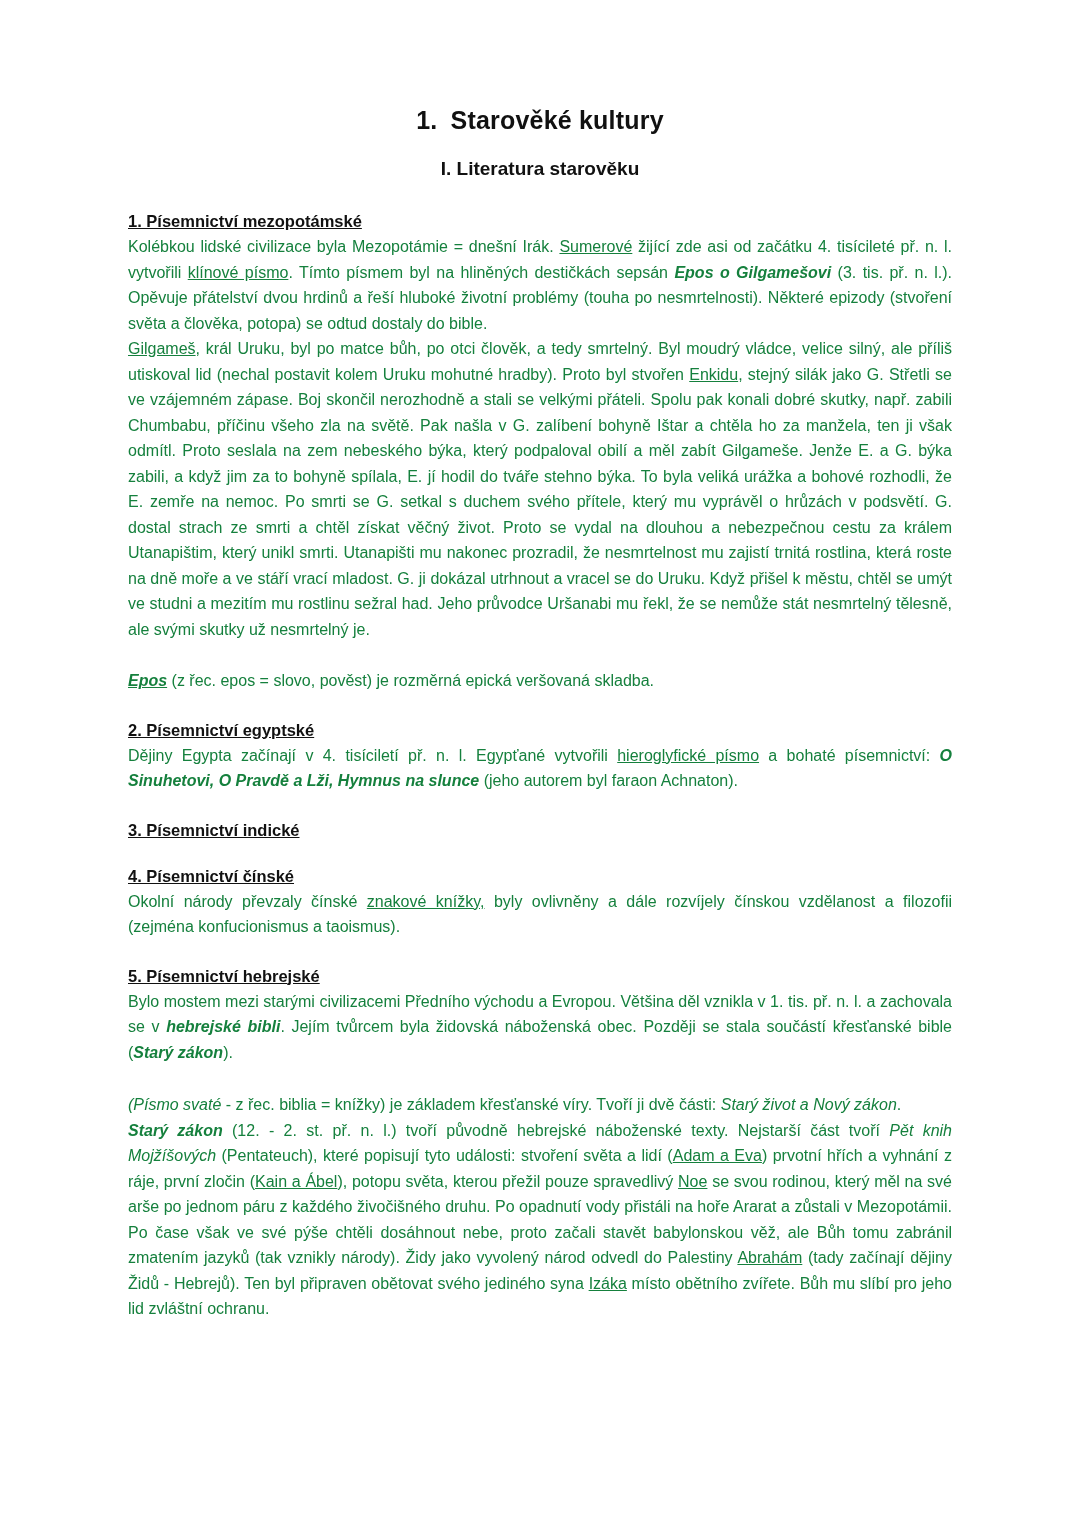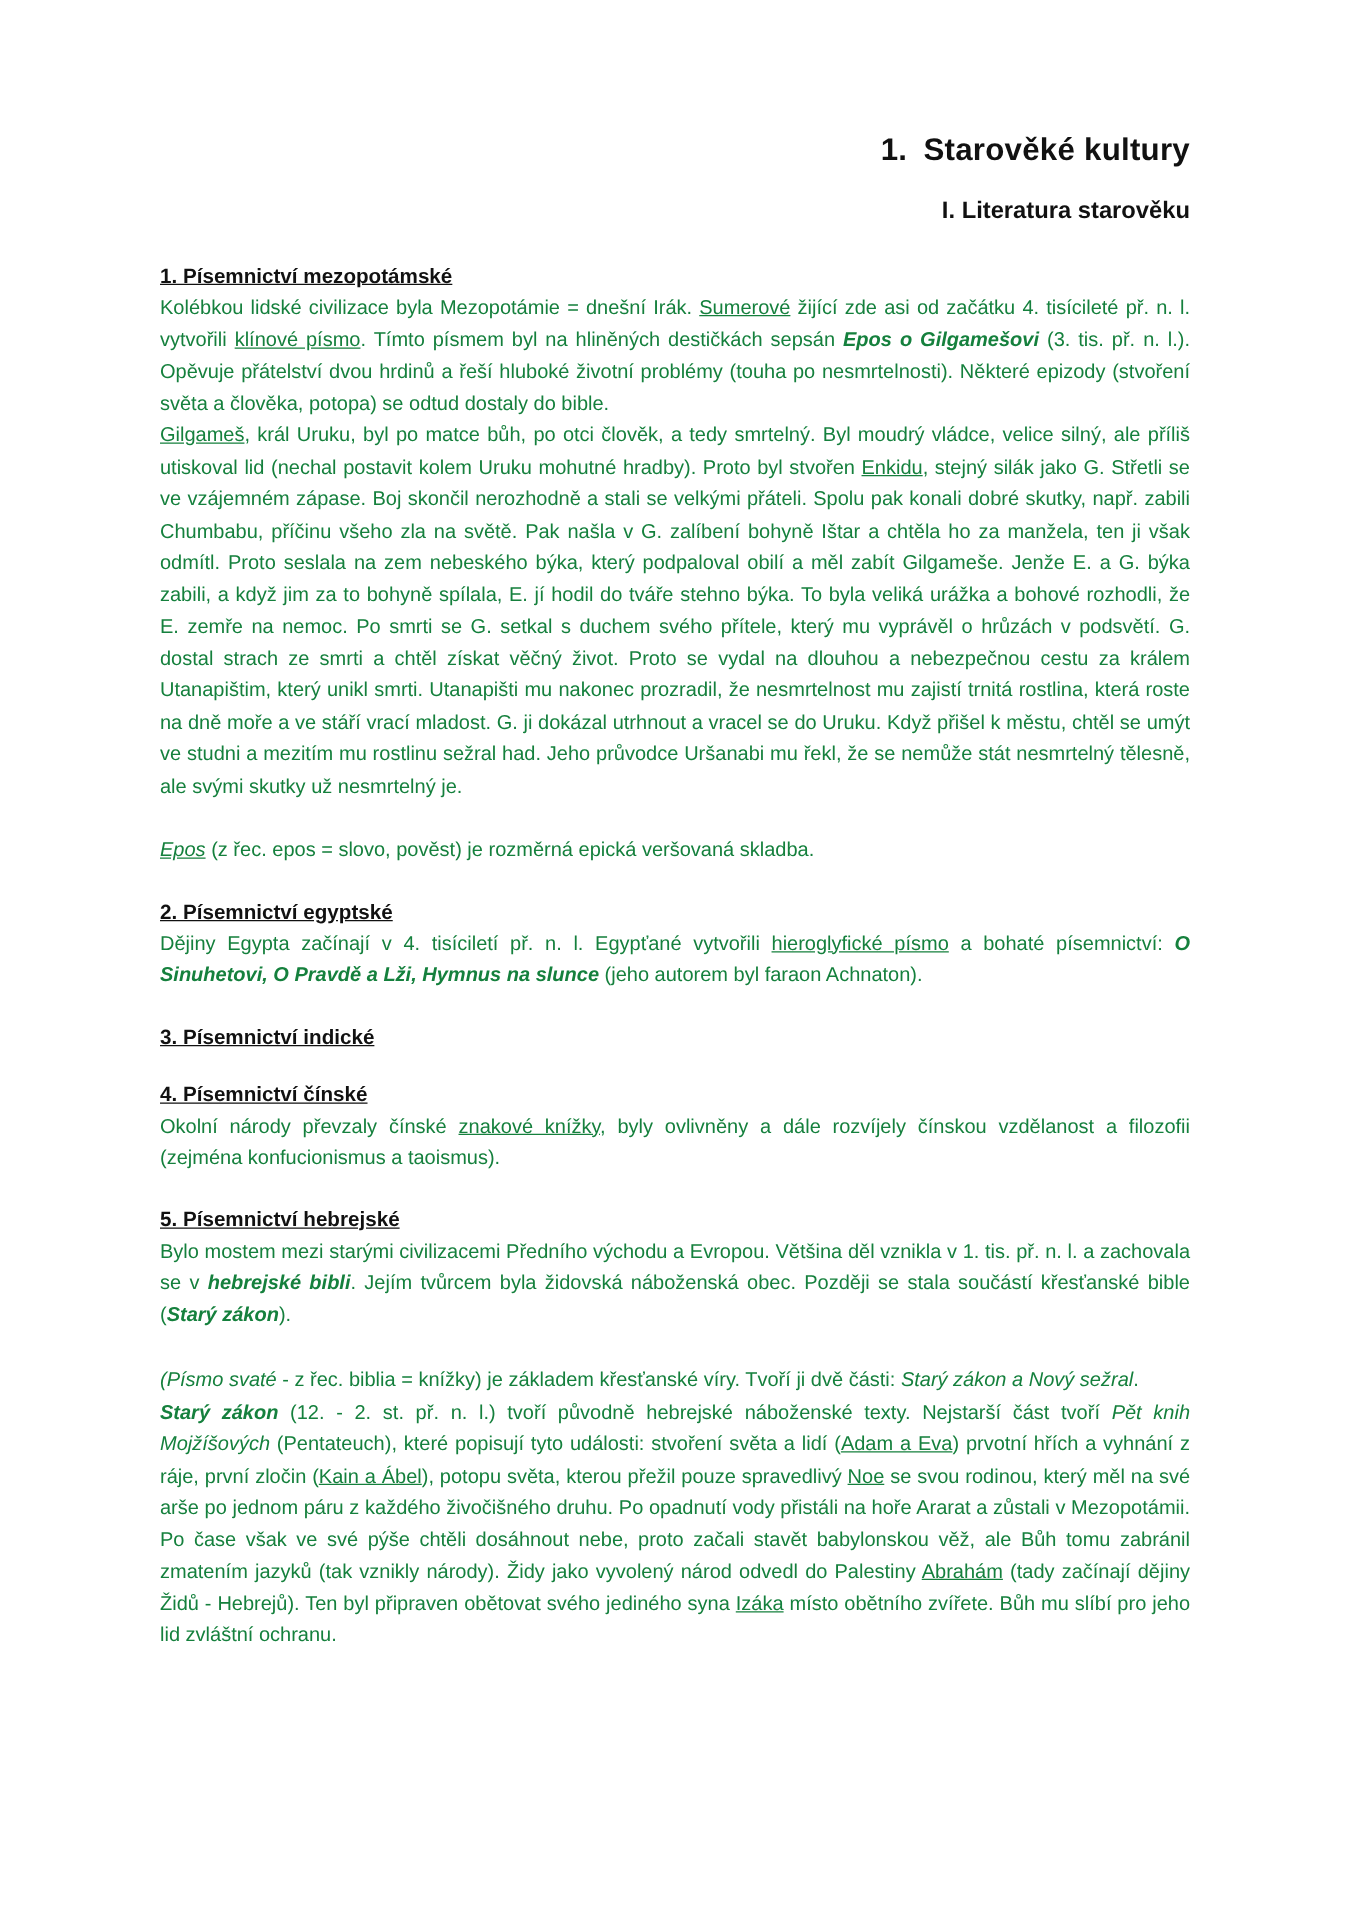--- a/index.html
+++ b/index.html
@@ -12,21 +12,21 @@
     color: #111111;
     font-family: "Liberation Sans", "DejaVu Sans", sans-serif;
     -webkit-font-smoothing: antialiased;
   }
   .page {
     width: 1080px;
     min-height: 1527px;
     padding: 106px 128px 60px 128px;
     background: #ffffff;
   }
-  .title-block { text-align: right; }
+  .title-block { text-align: center; }
   .doc-title {
     font-size: 25px;
     font-weight: 700;
     letter-spacing: 0.2px;
   }
   .doc-title .num { margin-right: 13px; }
   .doc-subtitle {
     font-size: 19px;
     font-weight: 700;
     margin-top: 23px;
@@ -42,21 +42,21 @@
   .para {
     font-size: 16px;
     line-height: 25.5px;
     text-align: justify;
     color: #15803d;
   }
   .para.spaced { margin-top: 26px; }
   .u   { text-decoration: underline; }
   .i   { font-style: italic; }
   .bi  { font-weight: 700; font-style: italic; }
-  .biu { font-weight: 400; font-style: italic; text-decoration: underline; }
+  .biu { font-weight: 700; font-style: italic; text-decoration: underline; }
 </style>
 </head>
 <body>
 
 <div class="page">
 
   <div class="title-block">
     <h1 class="doc-title"><span class="num">1.</span><span>Starověké kultury</span></h1>
     <div class="doc-subtitle">I. Literatura starověku</div>
   </div>
@@ -81,17 +81,17 @@
     <h2 class="sec-heading">4. Písemnictví čínské</h2>
     <p class="para"><span>Okolní národy převzaly čínské </span><span class="u">znakové knížky,</span><span> byly ovlivněny a dále rozvíjely čínskou vzdělanost a filozofii (zejména konfucionismus a taoismus).</span></p>
   </section>
 
   <section class="doc-section">
     <h2 class="sec-heading">5. Písemnictví hebrejské</h2>
     <p class="para"><span>Bylo mostem mezi starými civilizacemi Předního východu a Evropou. Většina děl vznikla v 1. tis. př. n. l. a zachovala se v </span><span class="bi">hebrejské bibli</span><span>. Jejím tvůrcem byla židovská náboženská obec. Později se stala součástí křesťanské bible (</span><span class="bi">Starý zákon</span><span>).</span></p>
   </section>
 
   <section class="doc-section">
-    <p class="para"><span class="i">(Písmo svaté</span><span> - z řec. biblia = knížky) je základem křesťanské víry. Tvoří ji dvě části: </span><span class="i">Starý zákon a Nový sežral</span><span>.</span></p>
+    <p class="para"><span class="i">(Písmo svaté</span><span> - z řec. biblia = knížky) je základem křesťanské víry. Tvoří ji dvě části: </span><span class="i">Starý život a Nový zákon</span><span>.</span></p>
     <p class="para"><span class="bi">Starý zákon</span><span> (12. - 2. st. př. n. l.) tvoří původně hebrejské náboženské texty. Nejstarší část tvoří </span><span class="i">Pět knih Mojžíšových</span><span> (Pentateuch), které popisují tyto události: stvoření světa a lidí (</span><span class="u">Adam a Eva</span><span>) prvotní hřích a vyhnání z ráje, první zločin (</span><span class="u">Kain a Ábel</span><span>), potopu světa, kterou přežil pouze spravedlivý </span><span class="u">Noe</span><span> se svou rodinou, který měl na své arše po jednom páru z každého živočišného druhu. Po opadnutí vody přistáli na hoře Ararat a zůstali v Mezopotámii. Po čase však ve své pýše chtěli dosáhnout nebe, proto začali stavět babylonskou věž, ale Bůh tomu zabránil zmatením jazyků (tak vznikly národy). Židy jako vyvolený národ odvedl do Palestiny </span><span class="u">Abrahám</span><span> (tady začínají dějiny Židů - Hebrejů). Ten byl připraven obětovat svého jediného syna </span><span class="u">Izáka</span><span> místo obětního zvířete. Bůh mu slíbí pro jeho lid zvláštní ochranu.</span></p>
   </section>
 
 </div>
 
 </body></html>

